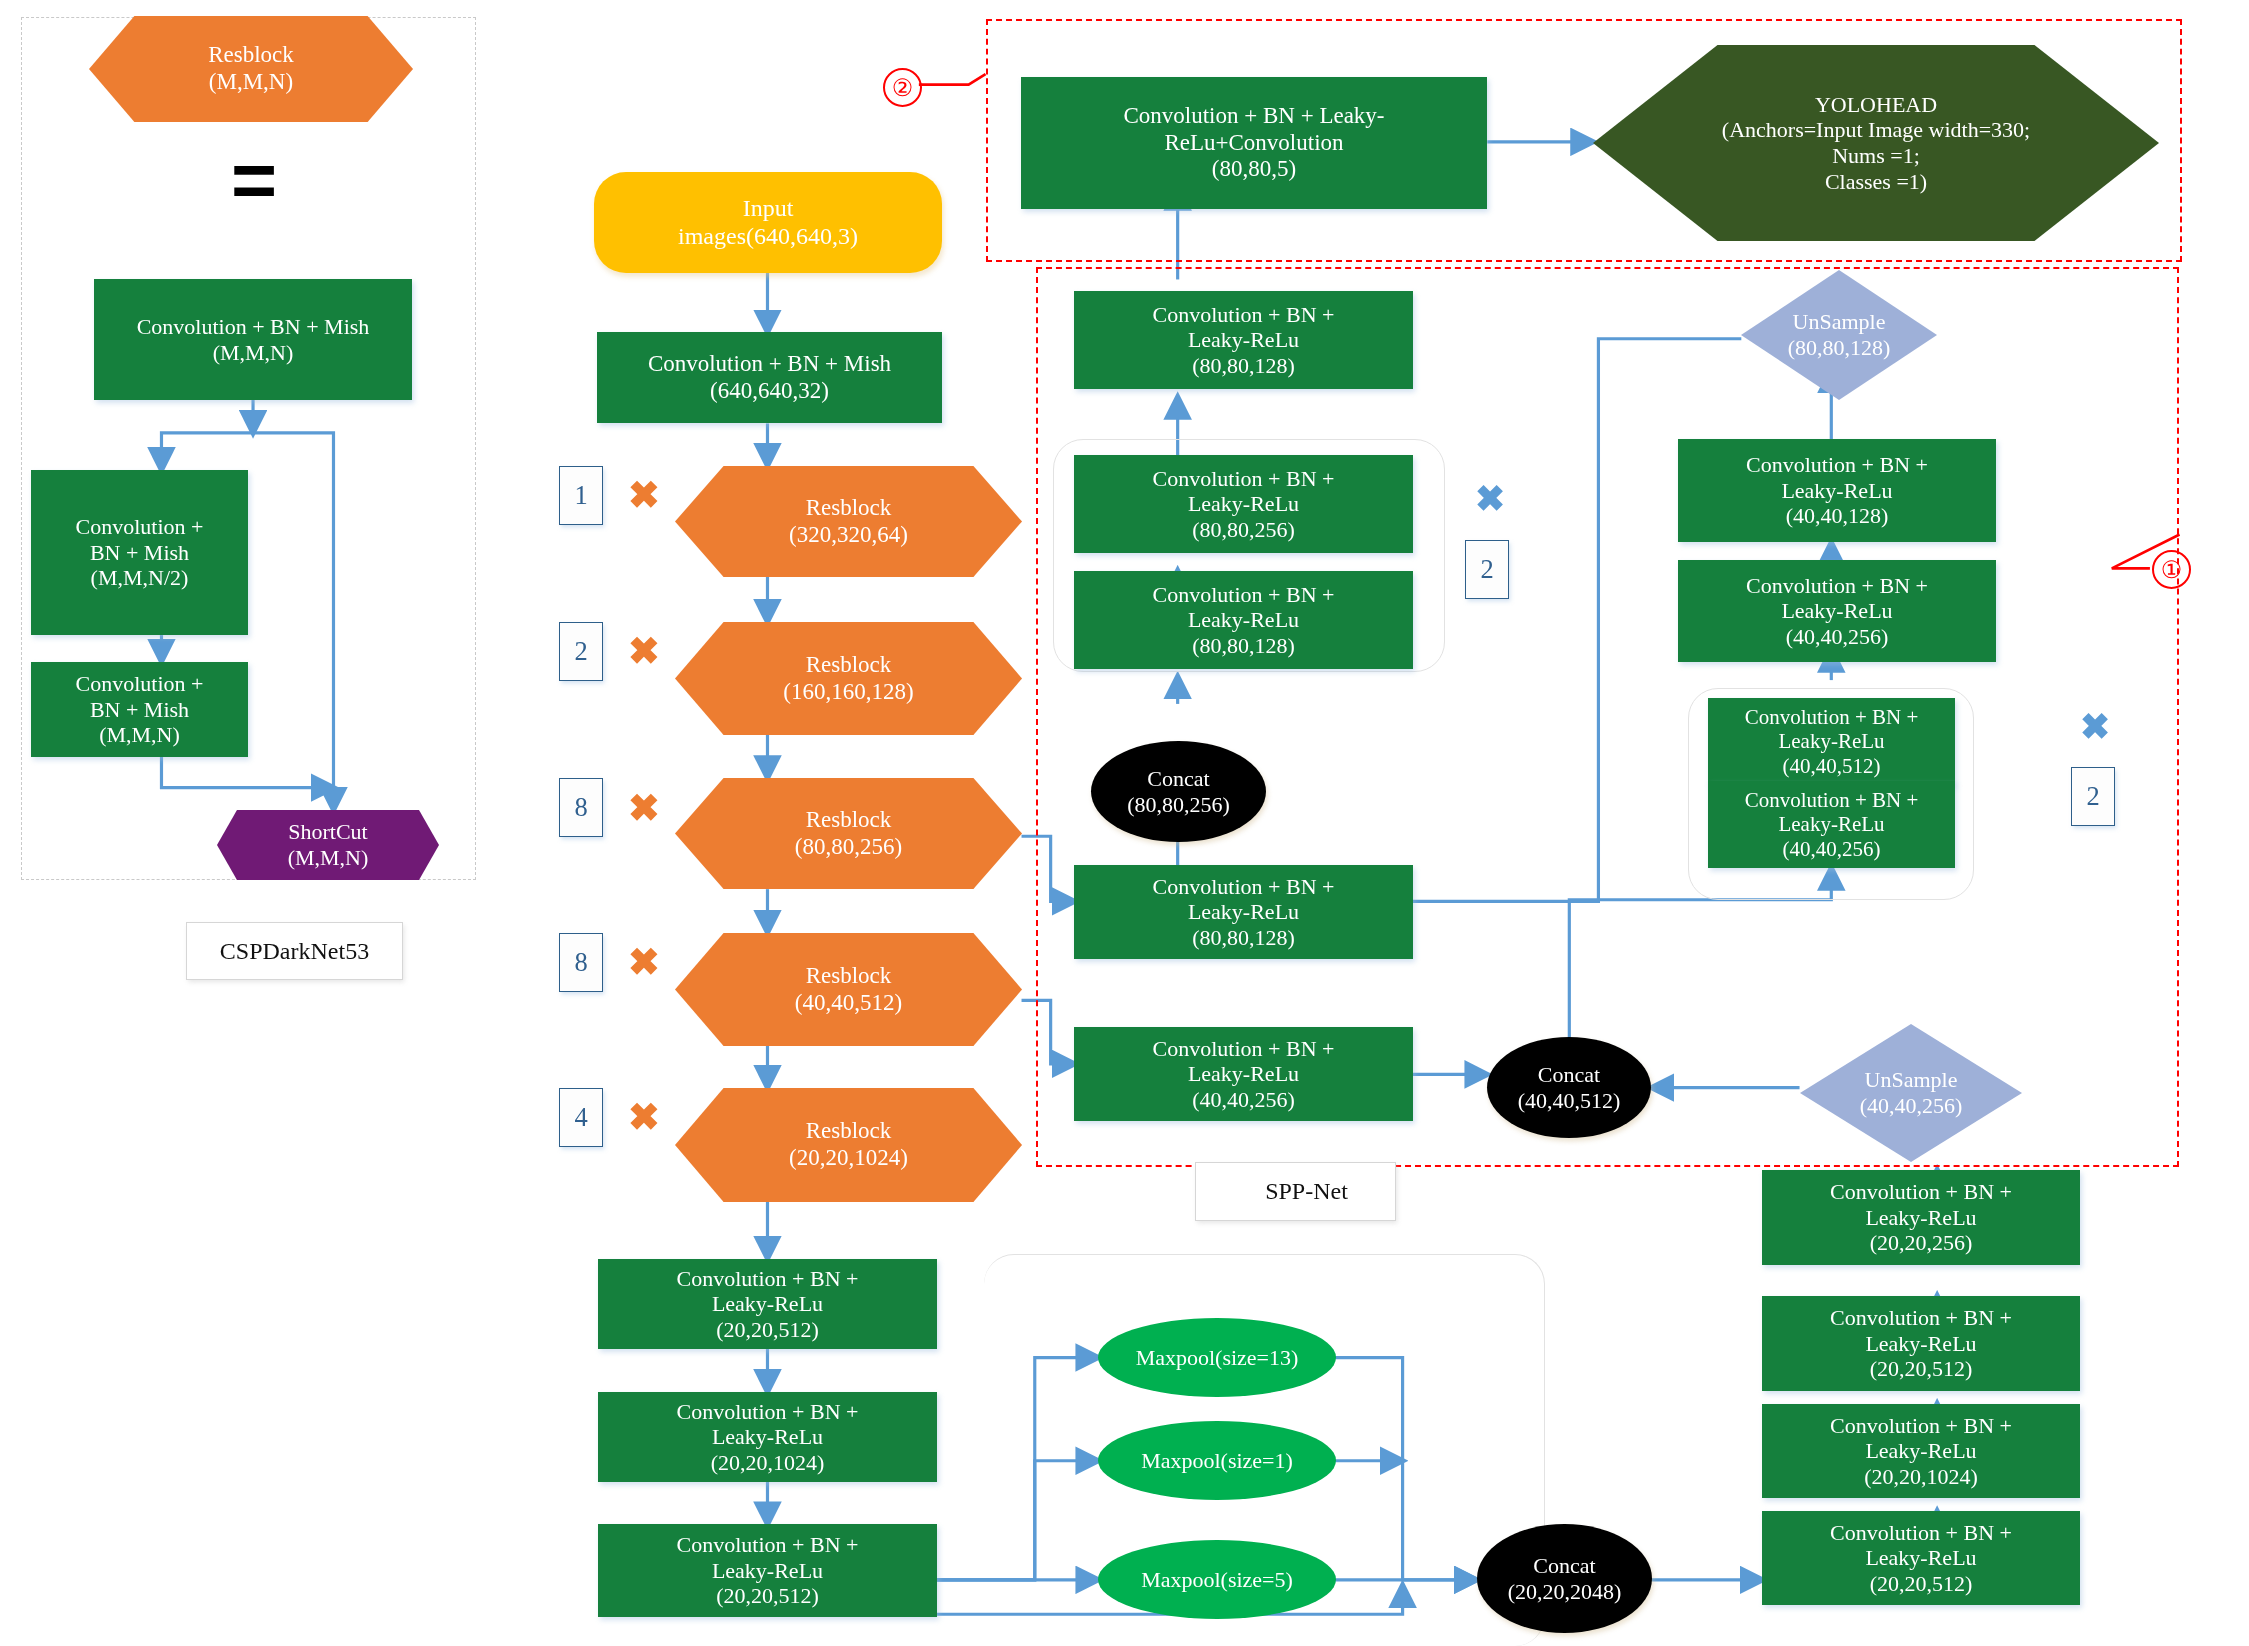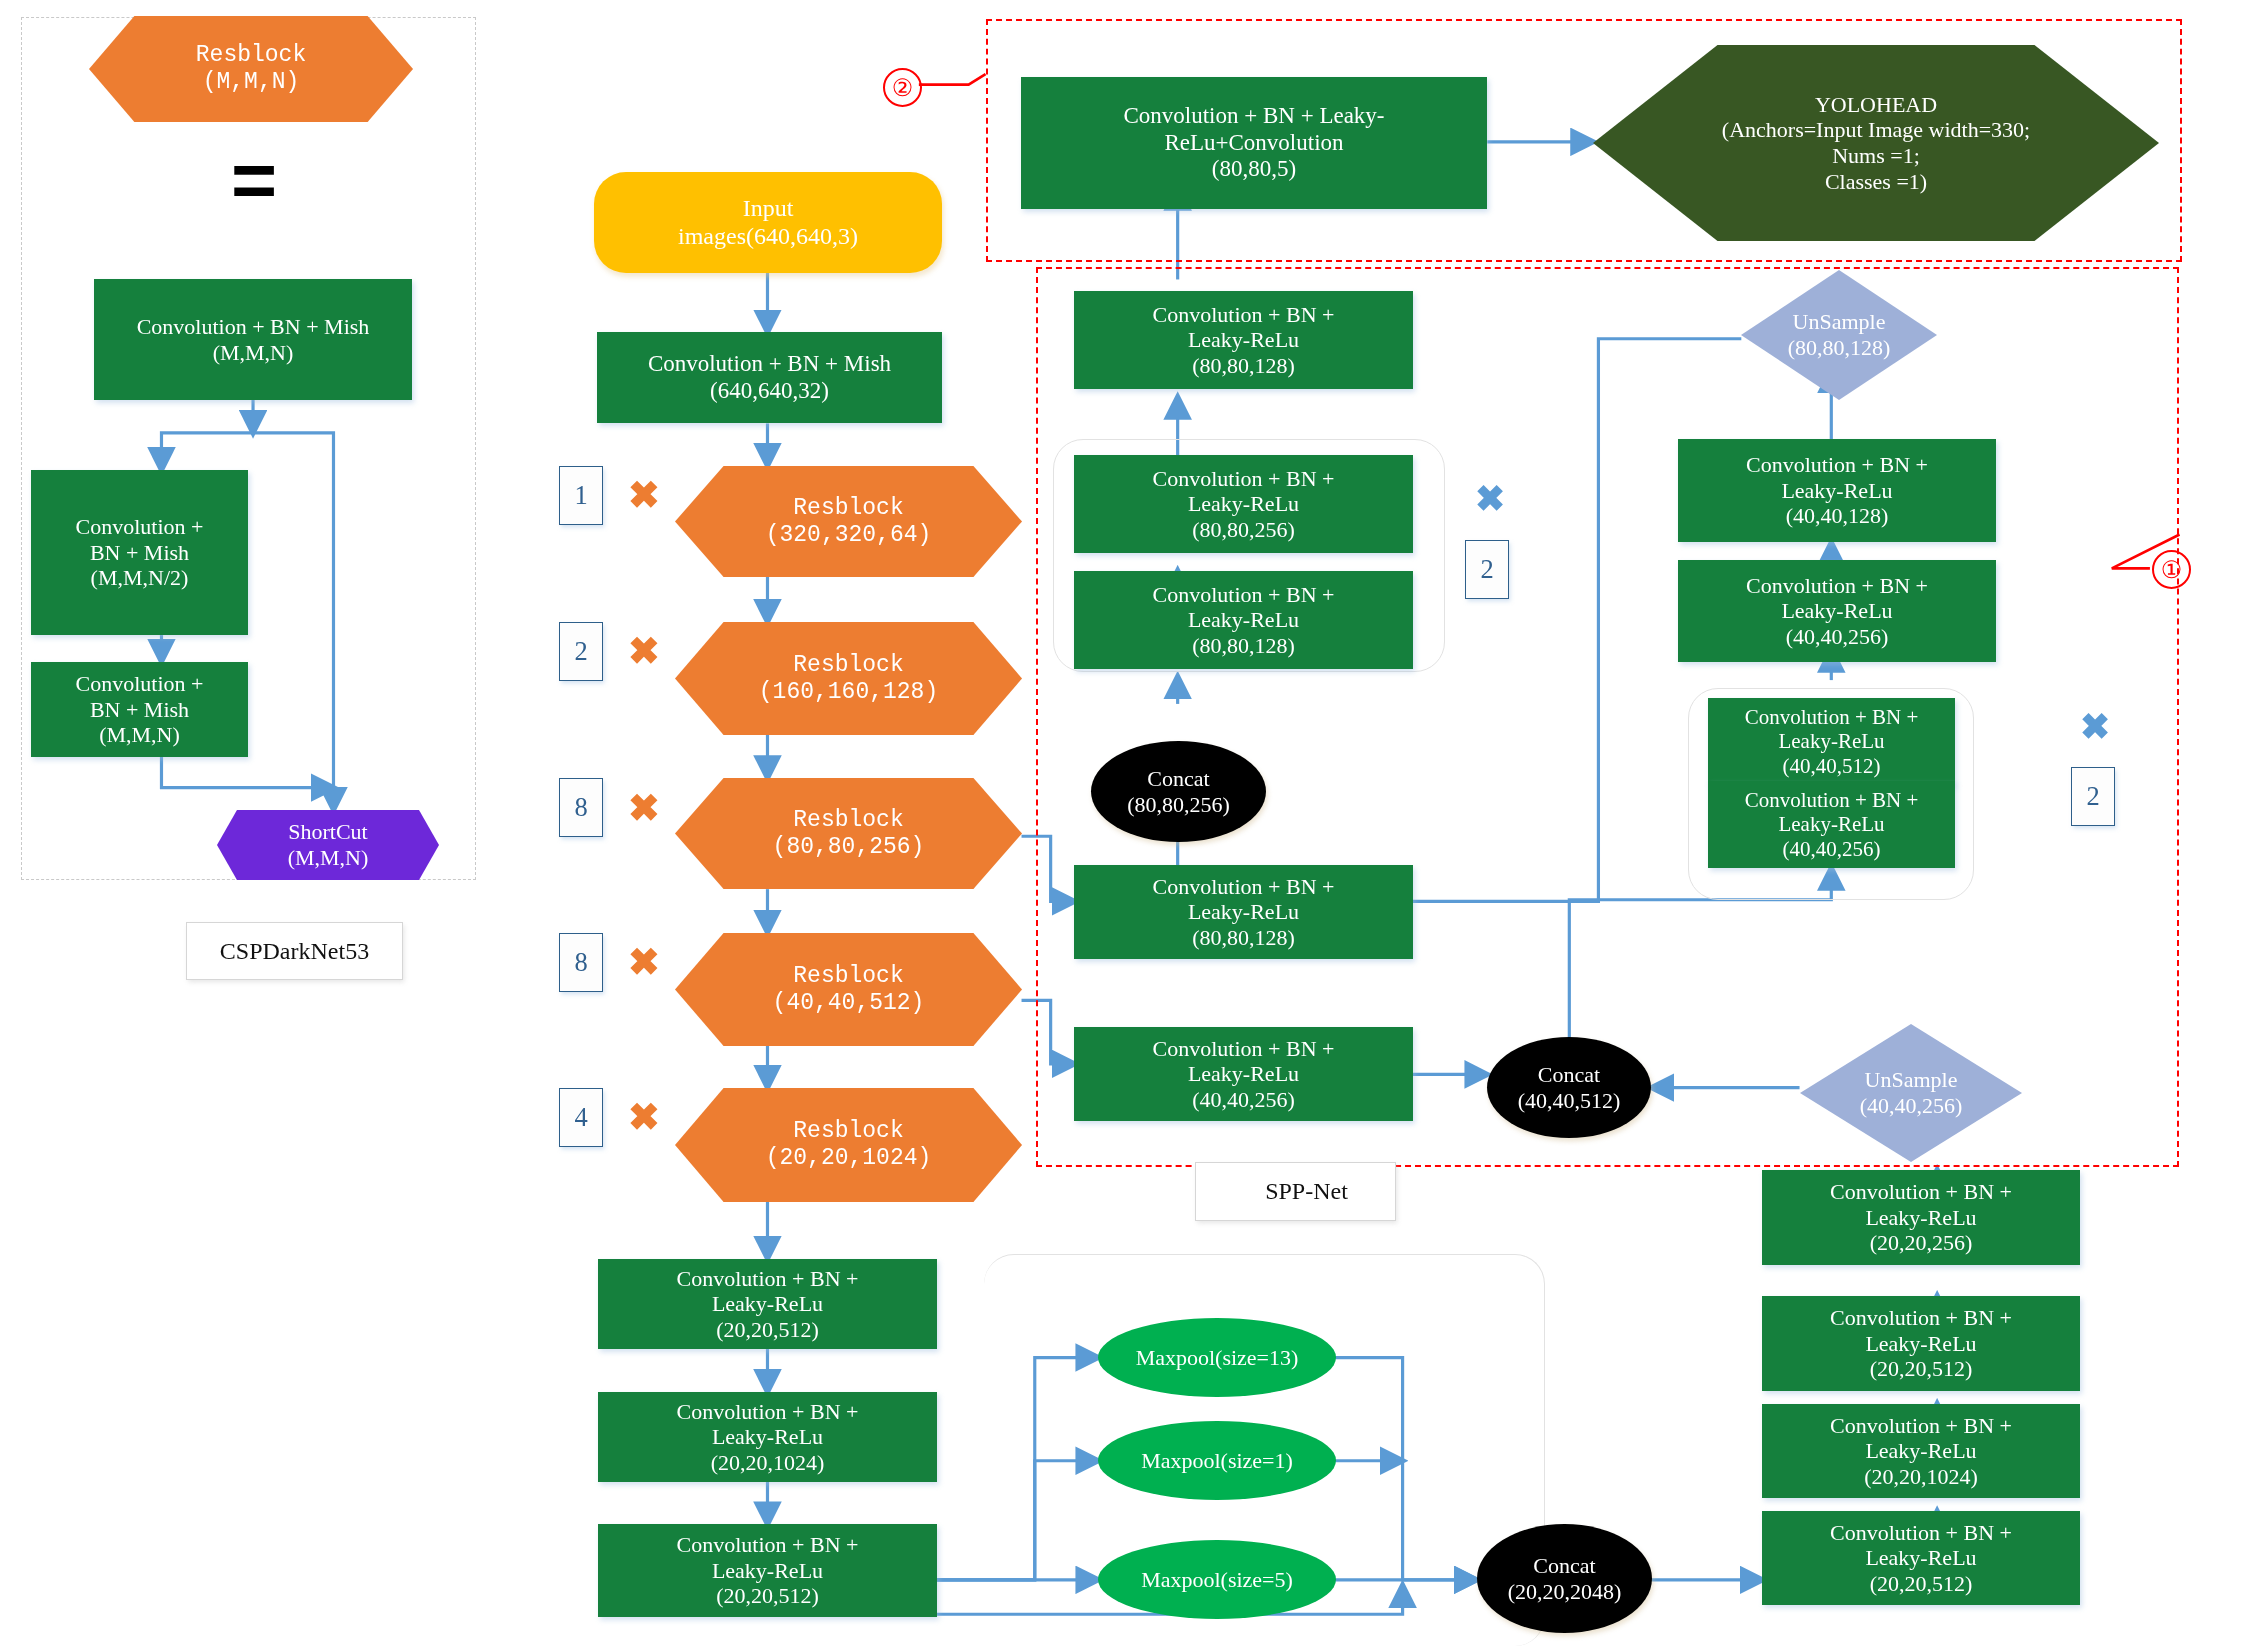--- a/index.html
+++ b/index.html
@@ -4,23 +4,23 @@
 <style>
   html,body{margin:0;padding:0;background:#ffffff;}
   body{font-family:"Liberation Serif", serif;}
   #stage{position:relative;width:2250px;height:1646px;background:#fff;overflow:hidden;}
 
   .node{position:absolute;box-sizing:border-box;display:flex;align-items:center;
         justify-content:center;text-align:center;color:#fff;line-height:1.16;
         white-space:pre-line;}
 
   .blue{background:#15803d;box-shadow:1.6px 3.2px 5.3px rgba(160,190,225,.45);}
-  .orange{background:#ed7d31;box-shadow:1.6px 3.2px 5.3px rgba(225,190,160,.45);font-family:Liberation Mono, monospace;}
+  .orange{background:#ed7d31;box-shadow:1.6px 3.2px 5.3px rgba(225,190,160,.45);}
   .yellow{background:#ffc000;border-radius:32px;box-shadow:1.6px 3.2px 5.3px rgba(230,205,150,.45);}
-  .cyan{background:#6d28d9;}
+  .cyan{background:#701a75;}
   .green{background:#00b050;border-radius:50%;}
   .gold{background:#000000;border-radius:50%;box-shadow:1.6px 3.2px 5.3px rgba(210,190,150,.45);}
   .dkgreen{background:#385723;}
   .lav{background:#9eb0d8;}
 
   
   .hex{clip-path:polygon(14% 0%, 86% 0%, 100% 50%, 86% 100%, 14% 100%, 0% 50%);}
   .hex-wide{clip-path:polygon(22% 0%, 78% 0%, 100% 50%, 78% 100%, 22% 100%, 0% 50%);}
   .hex-sc{clip-path:polygon(9% 0%, 91% 0%, 100% 50%, 91% 100%, 9% 100%, 0% 50%);}
   .diamond{clip-path:polygon(50% 0%, 100% 50%, 50% 100%, 0% 50%);}

